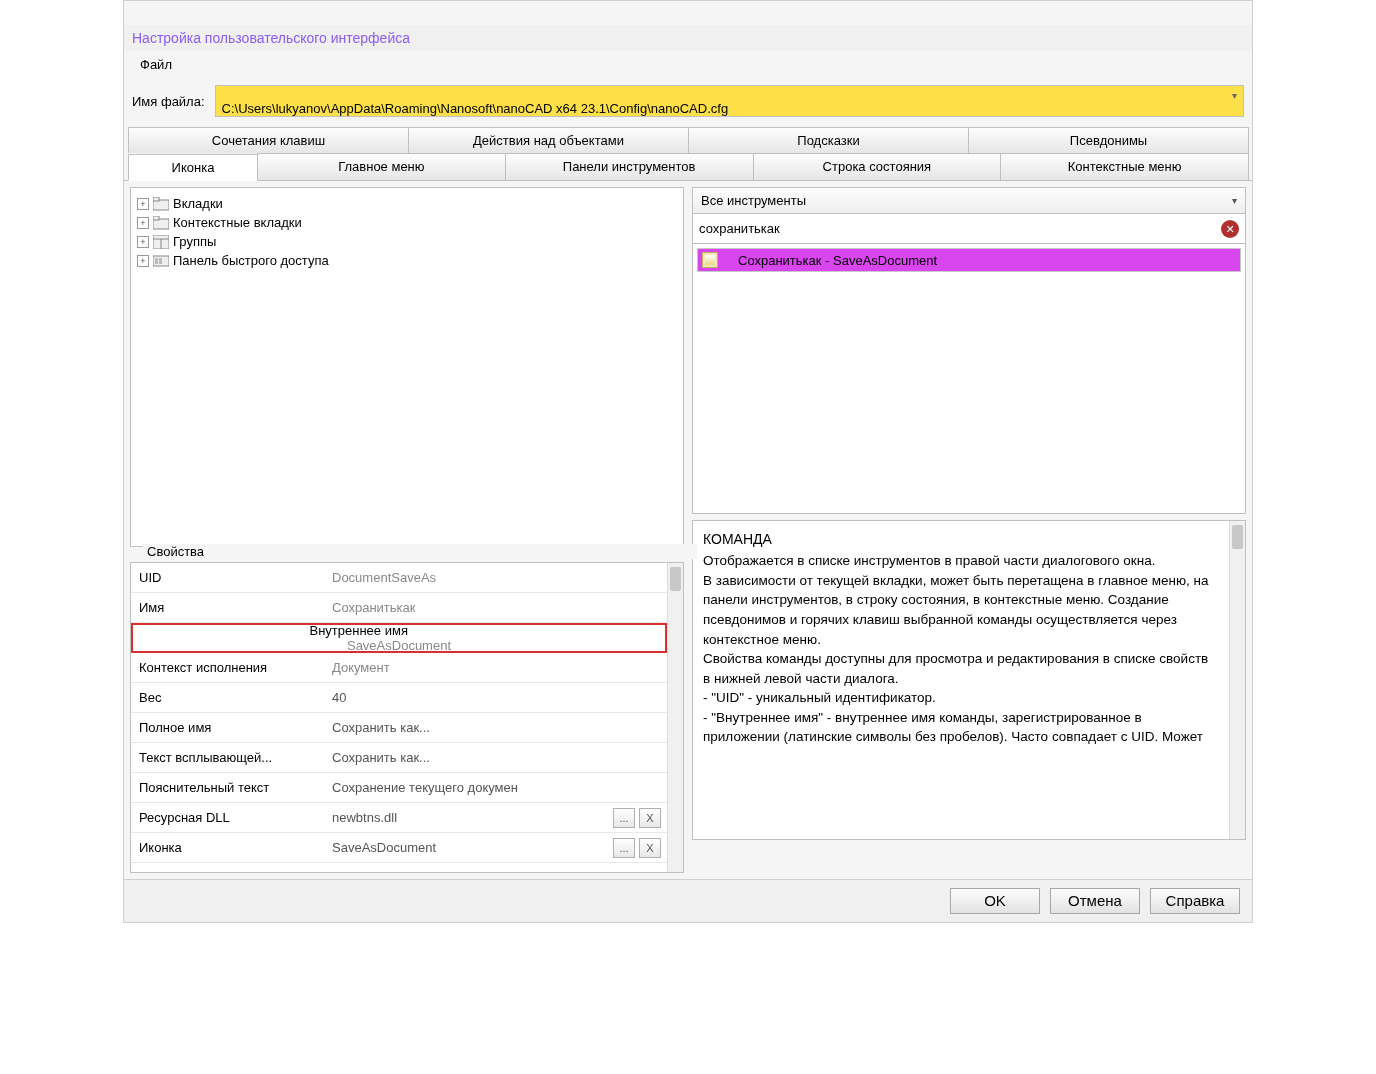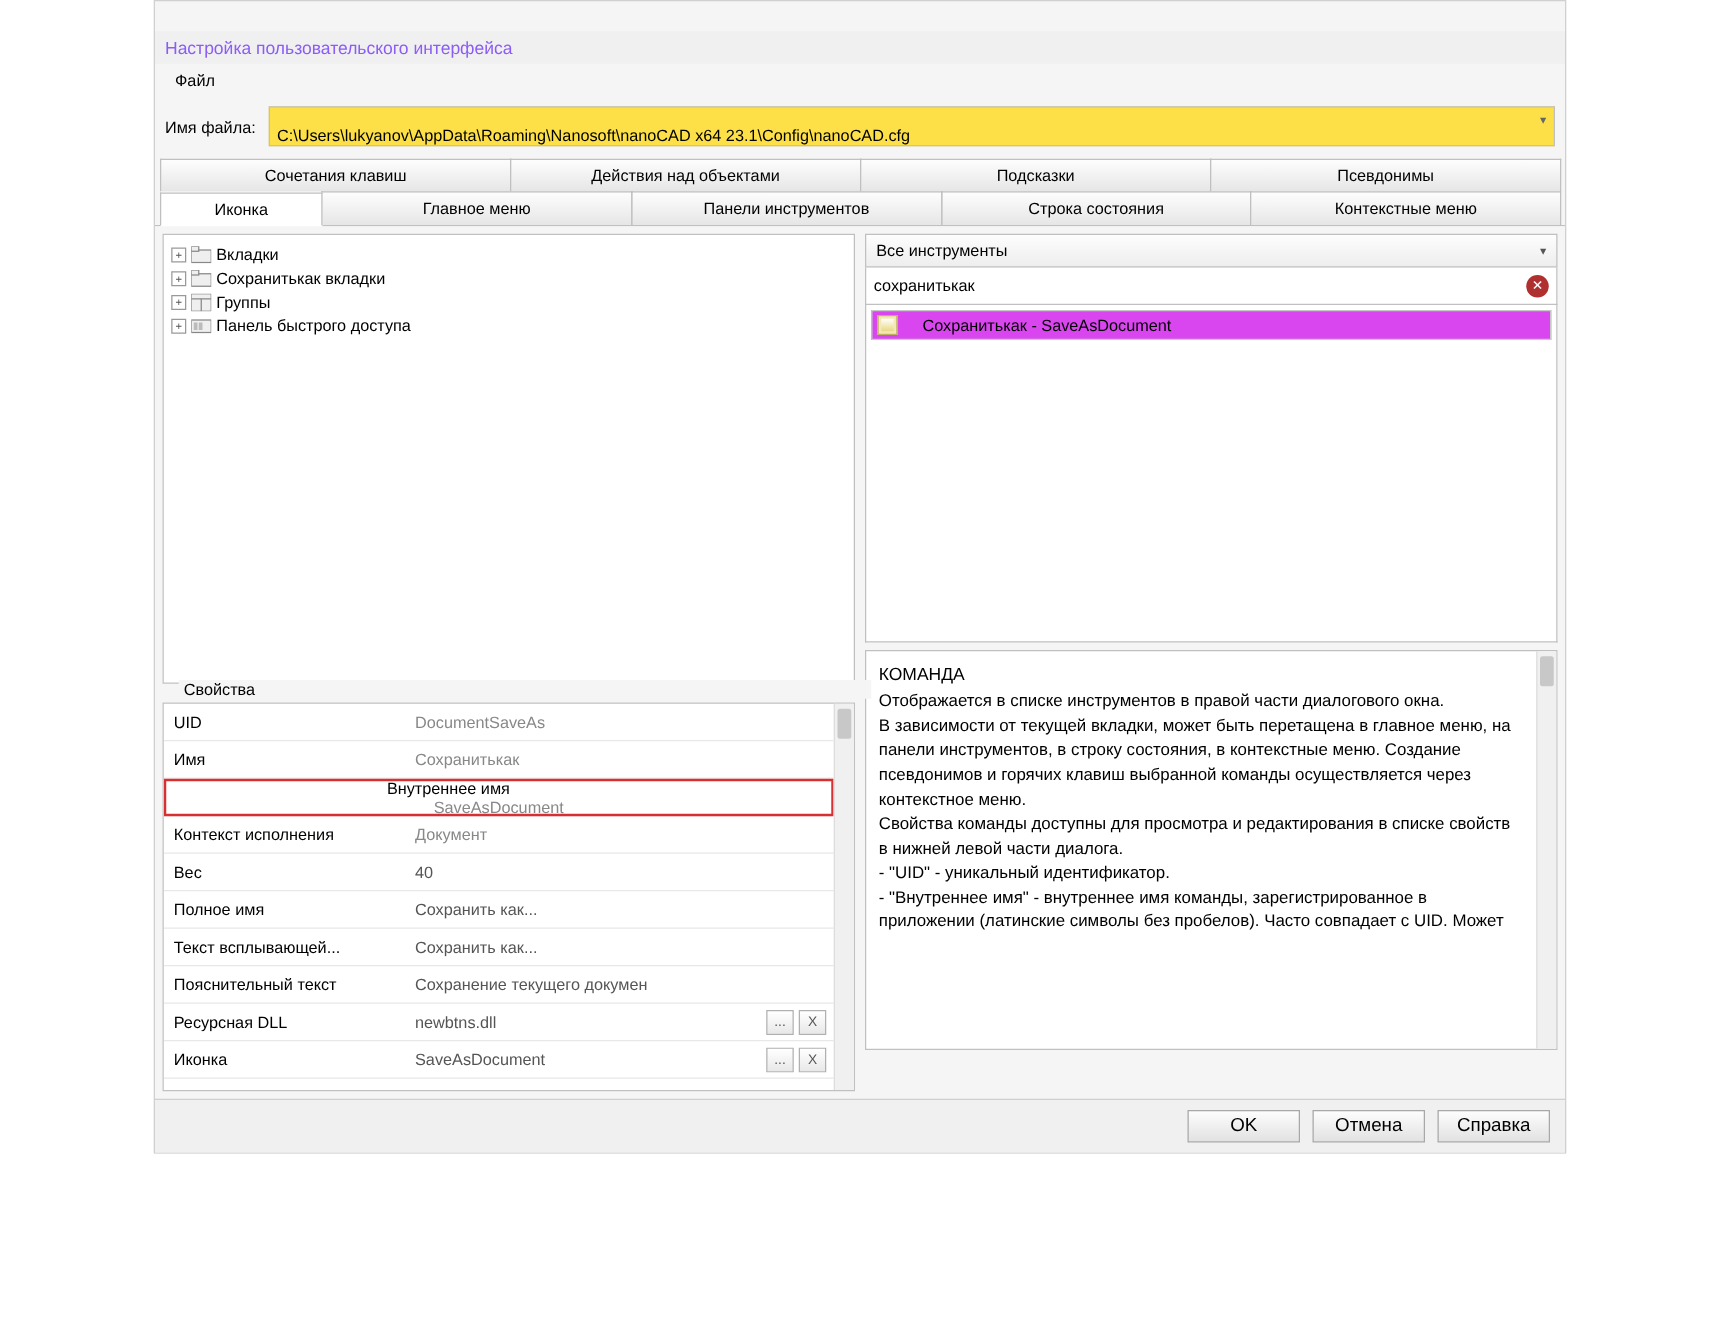--- a/index.html
+++ b/index.html
@@ -344,21 +344,21 @@
                 <rect x="0" y="0" width="6" height="4" fill="#efefef" stroke="#888"></rect>
               </svg></span>
           <span>Вкладки</span>
         </div>
         <div class="tree-item">
           <span class="tree-toggle">+</span>
           <span class="tree-icon"><svg viewBox="0 0 16 14">
                 <rect x="0" y="3" width="16" height="10" fill="#efefef" stroke="#888"></rect>
                 <rect x="0" y="0" width="6" height="4" fill="#efefef" stroke="#888"></rect>
               </svg></span>
-          <span>Сохранитькак вкладки</span>
+          <span>Контекстные вкладки</span>
         </div>
         <div class="tree-item">
           <span class="tree-toggle">+</span>
           <span class="tree-icon"><svg viewBox="0 0 16 14">
                 <rect x="0" y="0" width="16" height="14" fill="#efefef" stroke="#888"></rect>
                 <line x1="0" y1="4" x2="16" y2="4" stroke="#888"></line>
                 <line x1="8" y1="4" x2="8" y2="14" stroke="#888"></line>
               </svg></span>
           <span>Группы</span>
         </div>

